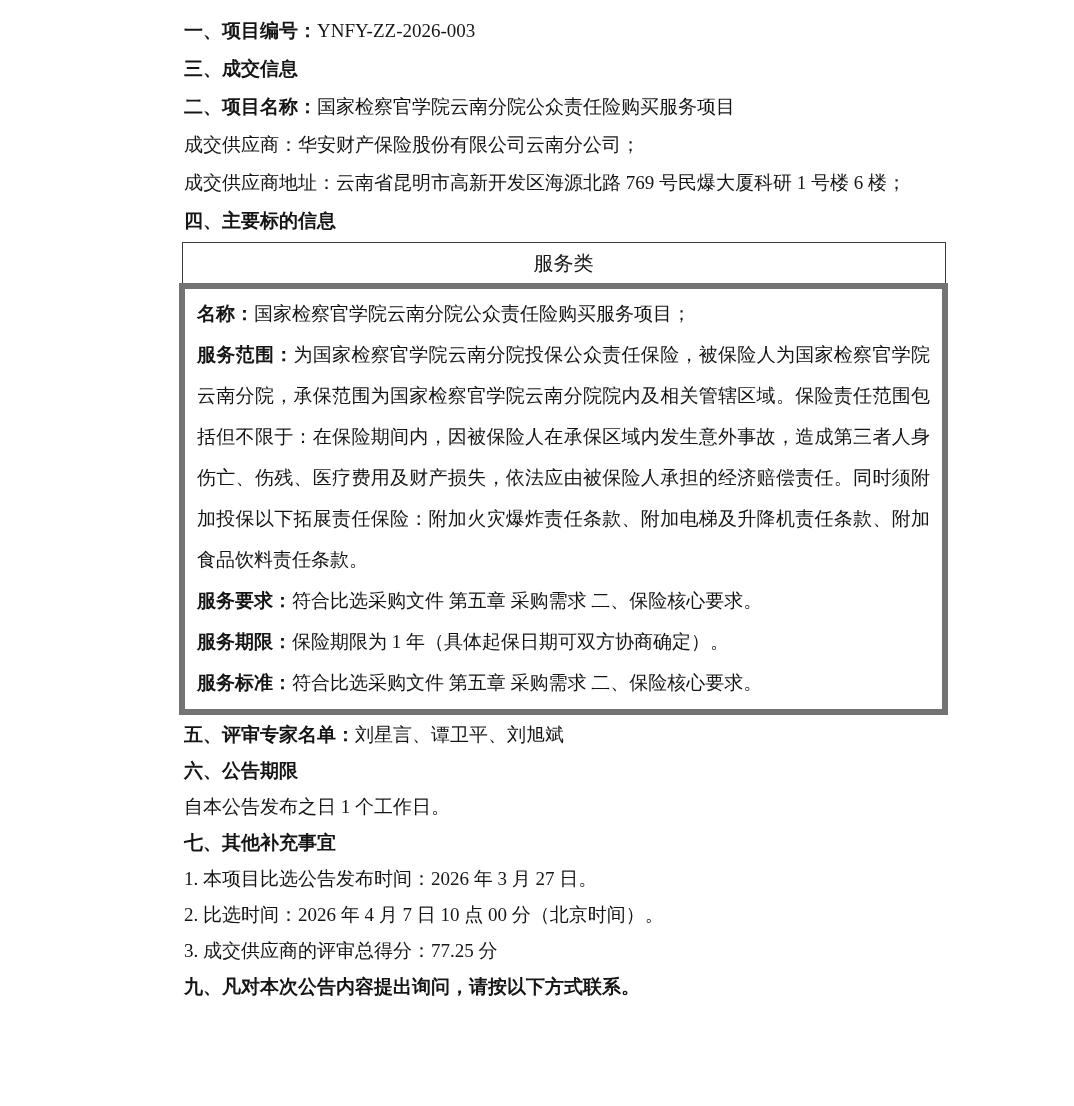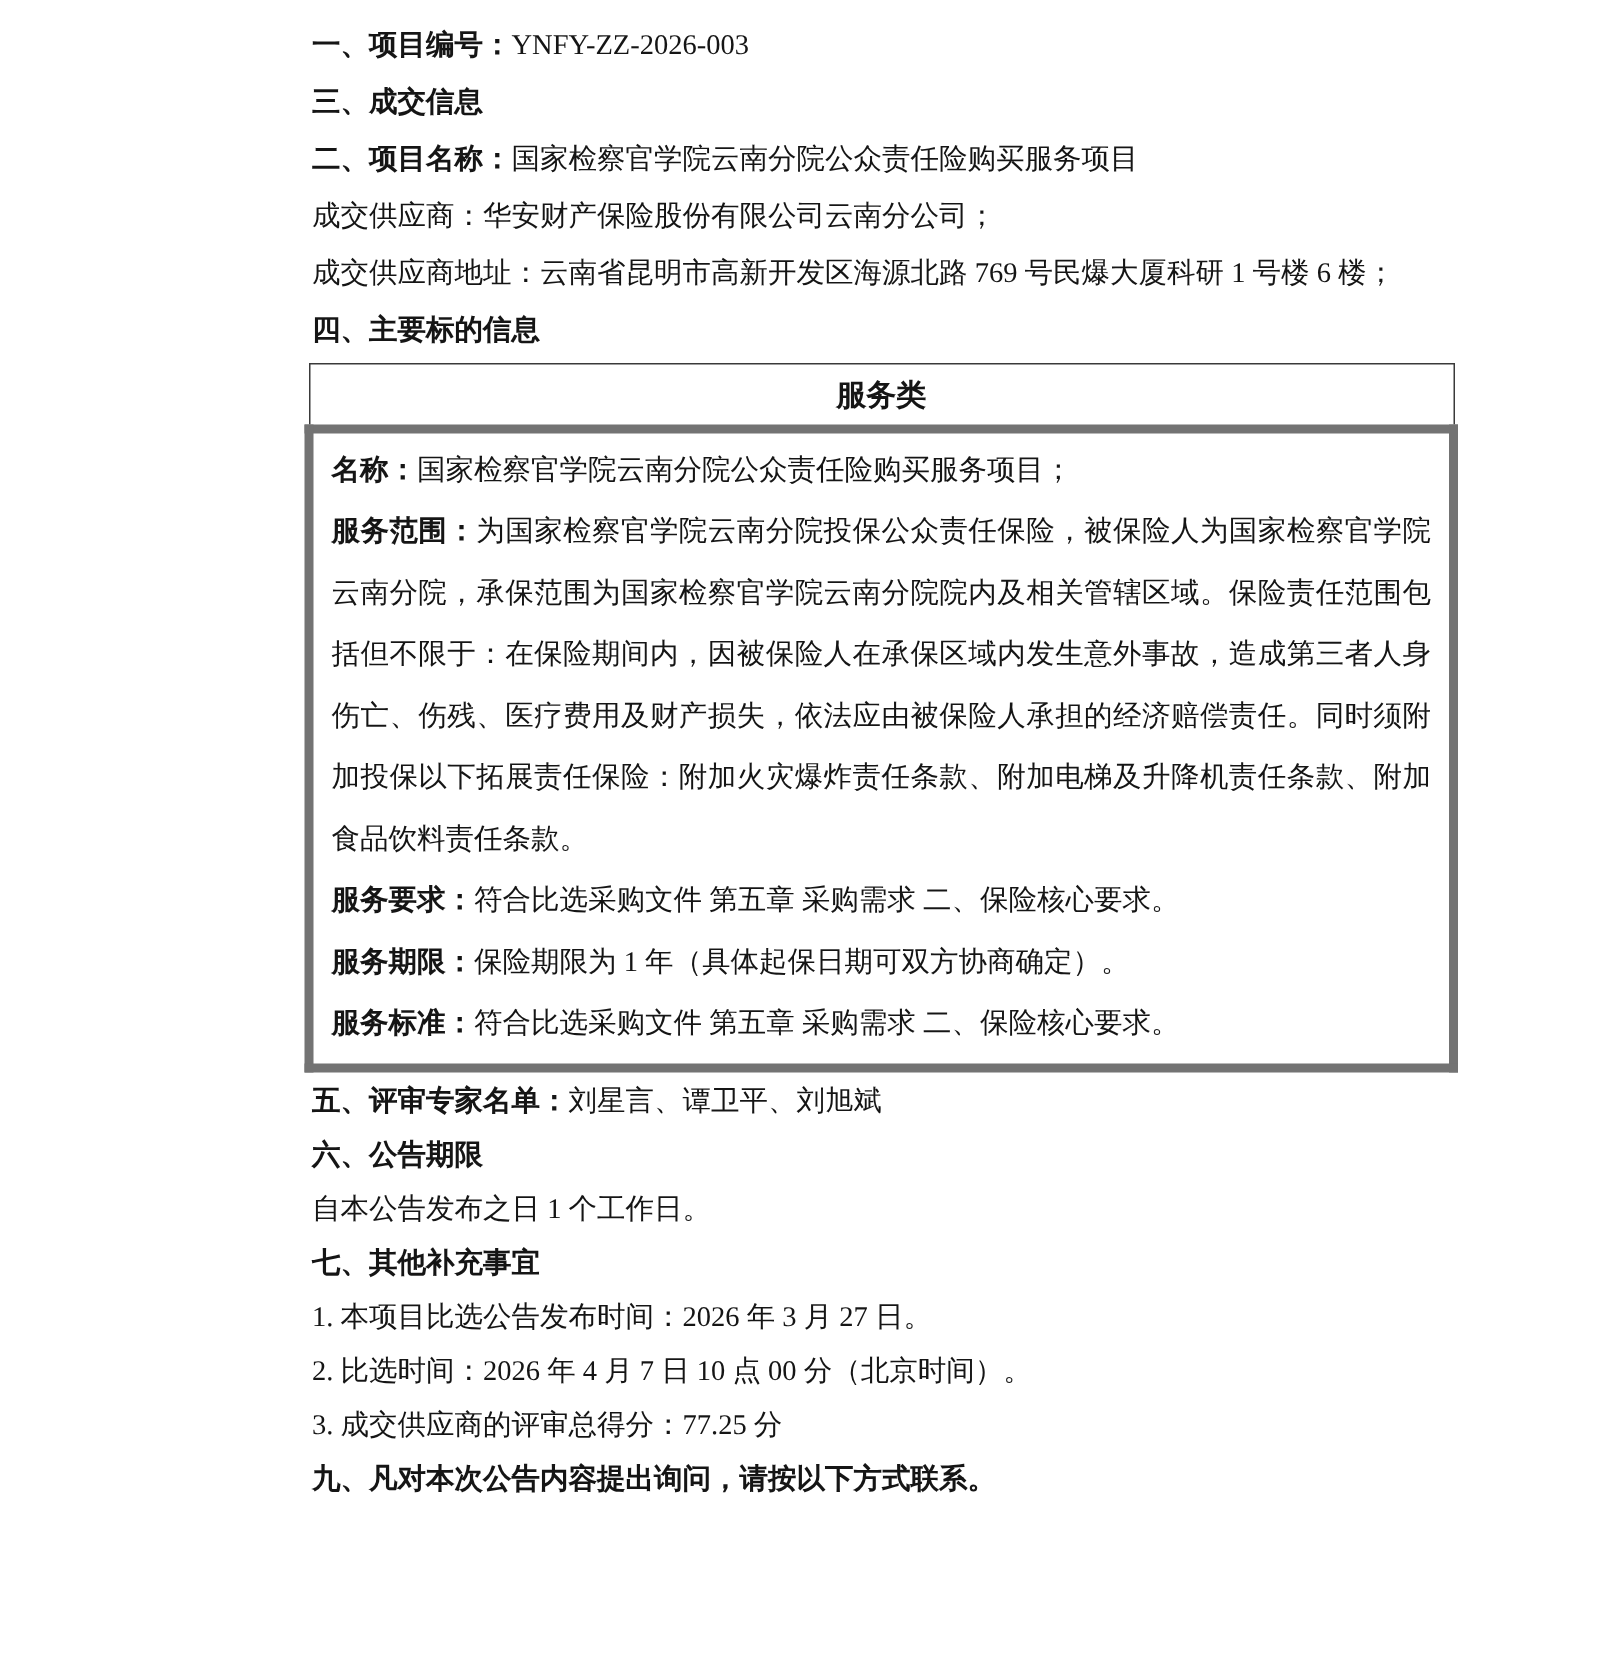--- a/index.html
+++ b/index.html
@@ -13,21 +13,20 @@
     overflow: hidden;
     color: #151515;
     font-family: "Liberation Serif", "DejaVu Serif", serif;
     font-size: 19px;
   }
   .doc {
     box-sizing: border-box;
     width: 1046px;
     height: 1106px;
     padding: 12px 56px 0 146px;
-    margin-left: 24px;
   }
   p { margin: 0; }
   .ln {
     line-height: 38px;
     text-indent: 38px;
     white-space: nowrap;
   }
   .bot {
     line-height: 36px;
     text-indent: 38px;
@@ -45,21 +44,21 @@
     width: 769px;
     margin: 2px 0 2px 33px;
   }
   table.subject th {
     border: 1px solid #3a3a3a;
     height: 40px;
     padding: 0;
     text-align: center;
     vertical-align: middle;
     font-size: 20px;
-    font-weight: bold;
+    font-weight: normal;
   }
   table.subject td {
     border: 6px solid #737373;
     padding: 4px 12px 6px 12px;
     vertical-align: top;
   }
   table.subject td p {
     line-height: 41px;
     text-align: justify;
     text-indent: 0;

